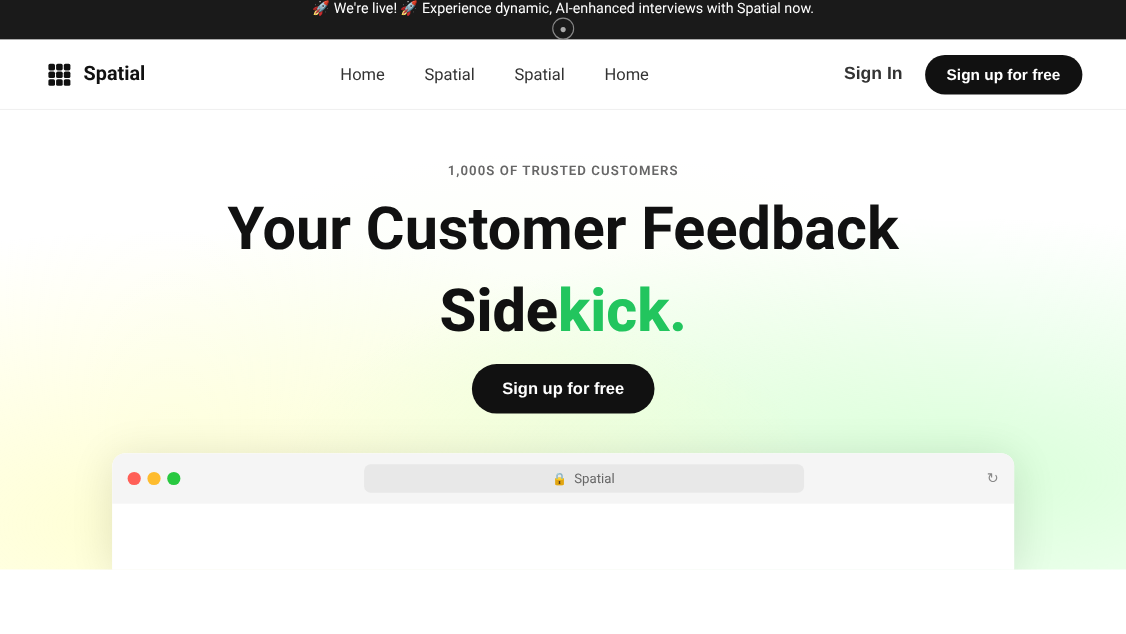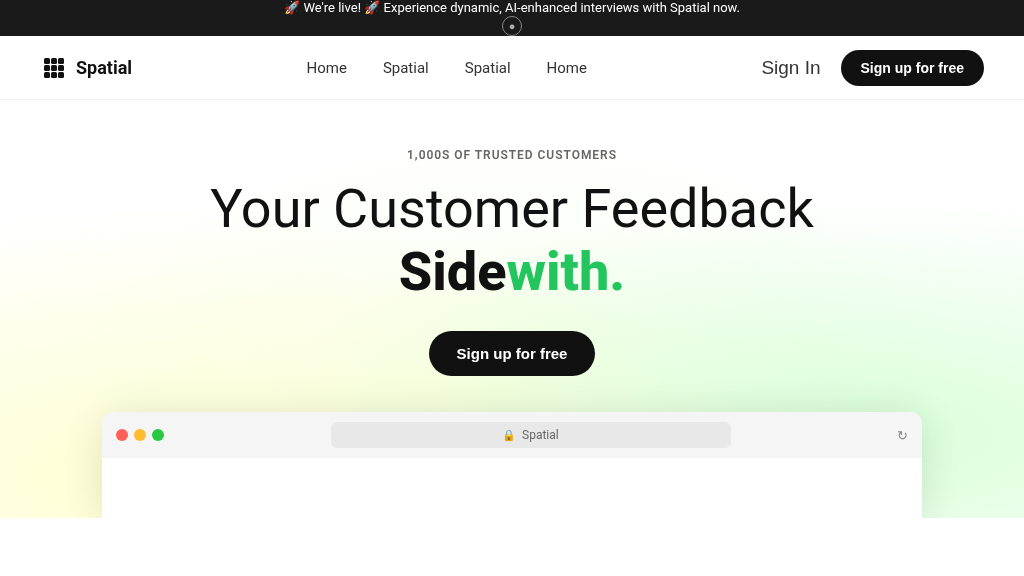--- a/index.html
+++ b/index.html
@@ -88,26 +88,26 @@
       font-weight: 450;
     }
 
     .nav-actions {
       display: flex;
       align-items: center;
       gap: 20px;
     }
 
     .sign-in-btn {
-      font-size: 19px;
+      font-size: 16px;
       color: #333;
       background: none;
       border: none;
       cursor: pointer;
-      font-weight: 400;
+      font-weight: 700;
     }
 
     .signup-btn {
       background: #111;
       color: #fff;
       border: none;
       border-radius: 24px;
       padding: 10px 20px;
       font-size: 14px;
       font-weight: 600;
@@ -146,35 +146,35 @@
       letter-spacing: 0.08em;
       color: #666;
       text-transform: uppercase;
       margin-bottom: 16px;
       position: relative;
       z-index: 1;
     }
 
     .hero-title {
       font-size: 54px;
-      font-weight: 400;
+      font-weight: 700;
       color: #111;
       text-align: center;
       line-height: 1.15;
-      margin-bottom: 0;
+      margin-bottom: 12px;
       position: relative;
       z-index: 1;
     }
 
     .hero-title-line2 {
       display: flex;
       justify-content: center;
       align-items: center;
       gap: 0;
-      margin-bottom: 28px;
+      margin-bottom: 16px;
       position: relative;
       z-index: 1;
     }
 
     .hero-title-line2 span.black-text {
       font-size: 54px;
       font-weight: 800;
       color: #111;
     }
 
@@ -302,21 +302,21 @@
     <button class="sign-in-btn">Sign In</button>
     <button class="signup-btn">Sign up for free</button>
   </div>
 </nav>
 
 <section class="hero">
   <p class="hero-tagline">1,000s of trusted customers</p>
   <h1 class="hero-title">Your Customer Feedback</h1>
   <div class="hero-title-line2">
     <span class="black-text">Side</span>
-      <span class="green-text">with.</span>
+      <span class="green-text">kick.</span>
   </div>
   <button class="hero-cta">Sign up for free</button>
 
   <div class="browser-mockup">
     <div class="browser-bar">
       <div class="browser-dots">
         <div class="dot dot-red"></div>
         <div class="dot dot-yellow"></div>
         <div class="dot dot-green"></div>
       </div>

